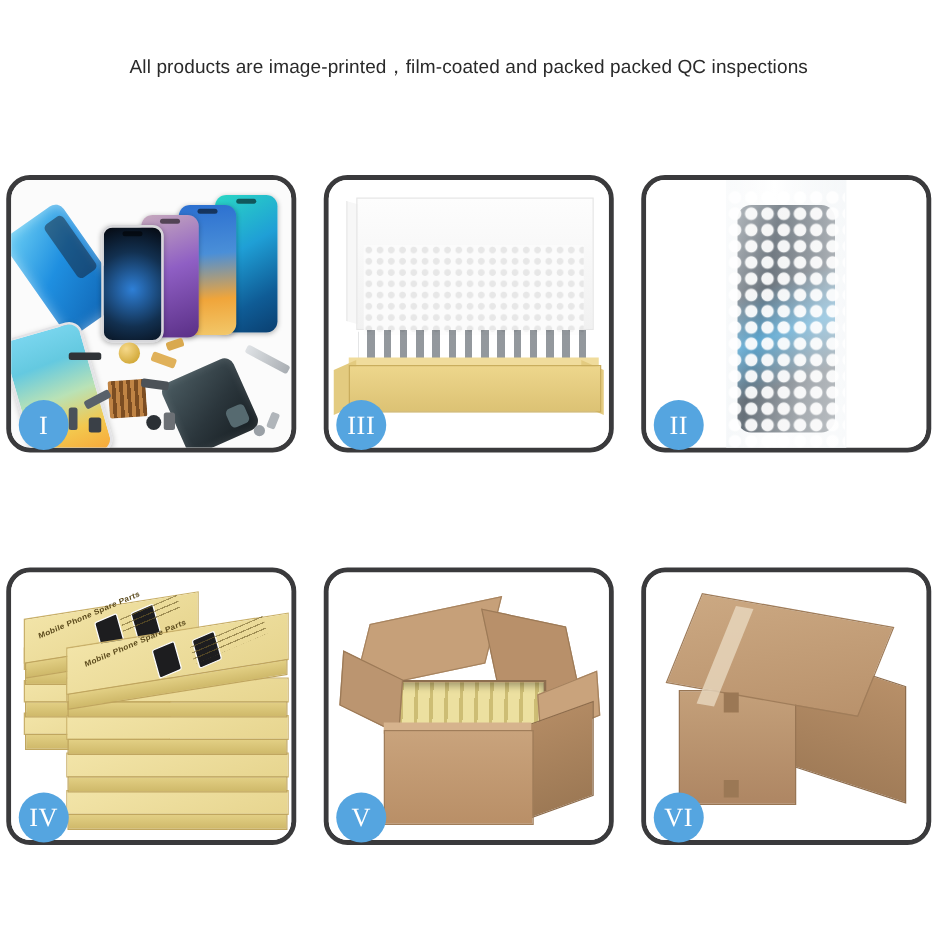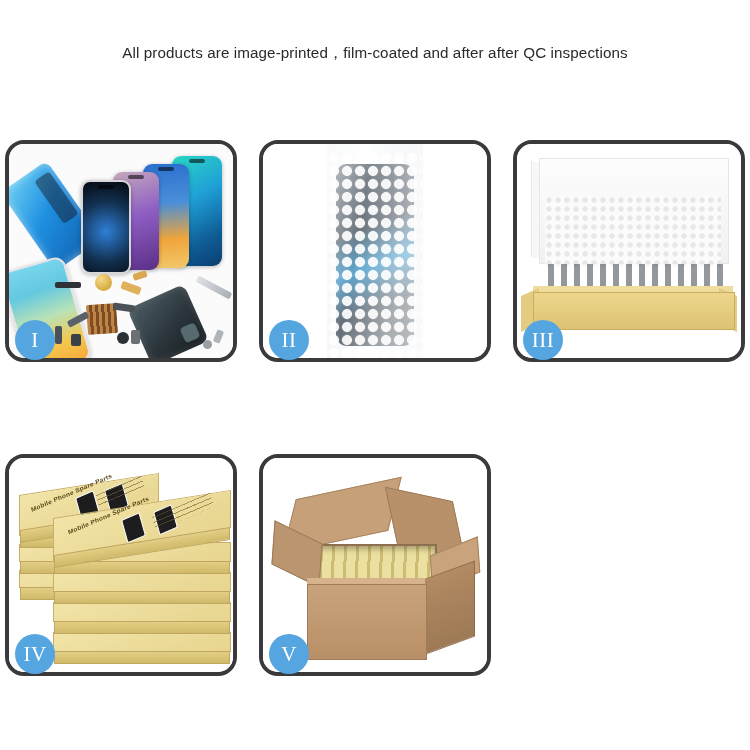--- a/index.html
+++ b/index.html
@@ -196,21 +196,21 @@
     background:rgba(235,220,196,.75);transform:skew(-22deg,10deg);}
   .p6 .tabF{position:absolute;left:62px;top:96px;width:12px;height:16px;background:#9b7855;}
   .p6 .tabF2{position:absolute;left:62px;top:166px;width:12px;height:14px;background:#9b7855;}
 </style>
 </head>
 <body>
 
 <div id="page">
 
   <div class="header">
-    <div class="subtitle">All products are image-printed，film-coated and after after QC inspections</div>
+    <div class="subtitle">All products are image-printed，film-coated and packed packed QC inspections</div>
   </div>
 
   <div class="grid">
 
     <div class="panel">
       <div class="scene p1">
         <div class="lcd"></div>
         <div class="ph ph4">
             <span class="notch"></span>
           </div>
@@ -237,46 +237,46 @@
         <div class="pt g"></div>
         <div class="pt h"></div>
         <div class="pt i"></div>
         <div class="pt j"></div>
         <div class="pt k"></div>
       </div>
       <div class="badge">I</div>
     </div>
 
     <div class="panel">
-      <div class="scene">
-        <div class="bagwrap"></div>
-        <div class="bagitem"></div>
-        <div class="bubbles"></div>
-        <div class="bubsheen"></div>
-      </div>
-      <div class="badge">II</div>
-    </div>
-
-    <div class="panel">
       <div class="scene p3">
         <div class="lidflapL"></div>
         <div class="lidflapR"></div>
         <div class="lidback"></div>
         <div class="foam"></div>
         <div class="inner"></div>
         <div class="rim"></div>
         <div class="fl"></div>
         <div class="fr"></div>
         <div class="front"></div>
       </div>
       <div class="badge">III</div>
     </div>
 
     <div class="panel">
       <div class="scene">
+        <div class="bagwrap"></div>
+        <div class="bagitem"></div>
+        <div class="bubbles"></div>
+        <div class="bubsheen"></div>
+      </div>
+      <div class="badge">II</div>
+    </div>
+
+    <div class="panel">
+      <div class="scene">
         <div class="stack">
 
           <div class="sbox" style="left:2px;top:96px;width:118px;height:18px;">
               <div class="top"></div>
               <div class="side"></div>
             </div>
           <div class="sbox" style="left:2px;top:70px;width:118px;height:18px;">
               <div class="top"></div>
               <div class="side"></div>
             </div>
@@ -332,15 +332,26 @@
         <div class="contents"></div>
         <div class="flapL"></div>
         <div class="flapR"></div>
         <div class="bodyR"></div>
         <div class="lipF"></div>
         <div class="bodyF"></div>
       </div>
       <div class="badge">V</div>
     </div>
 
+    <div class="panel">
+      <div class="scene p6">
+        <div class="side"></div>
+        <div class="front"></div>
+        <div class="top"></div>
+        <div class="tape"></div>
+        <div class="tabF"></div>
+        <div class="tabF2"></div>
+      </div>
+      <div class="badge">VI</div>
+    </div>
 
   </div>
 </div>
 
 </body></html>

